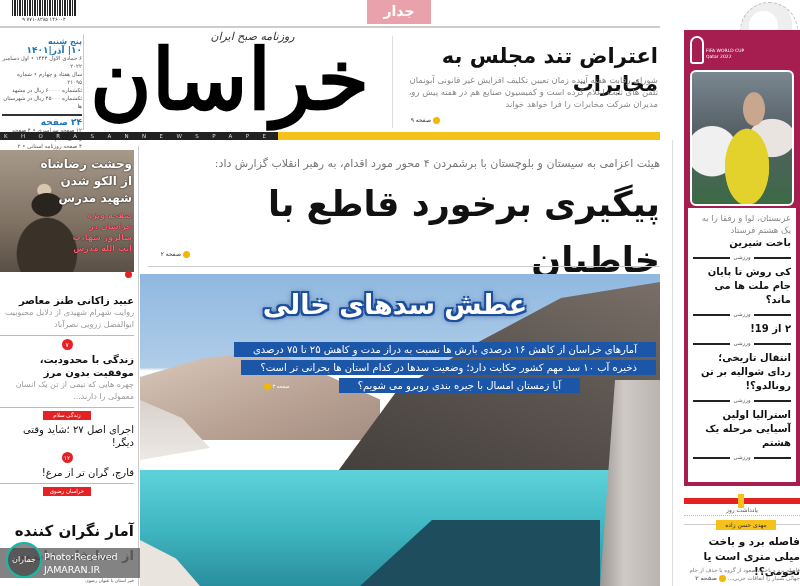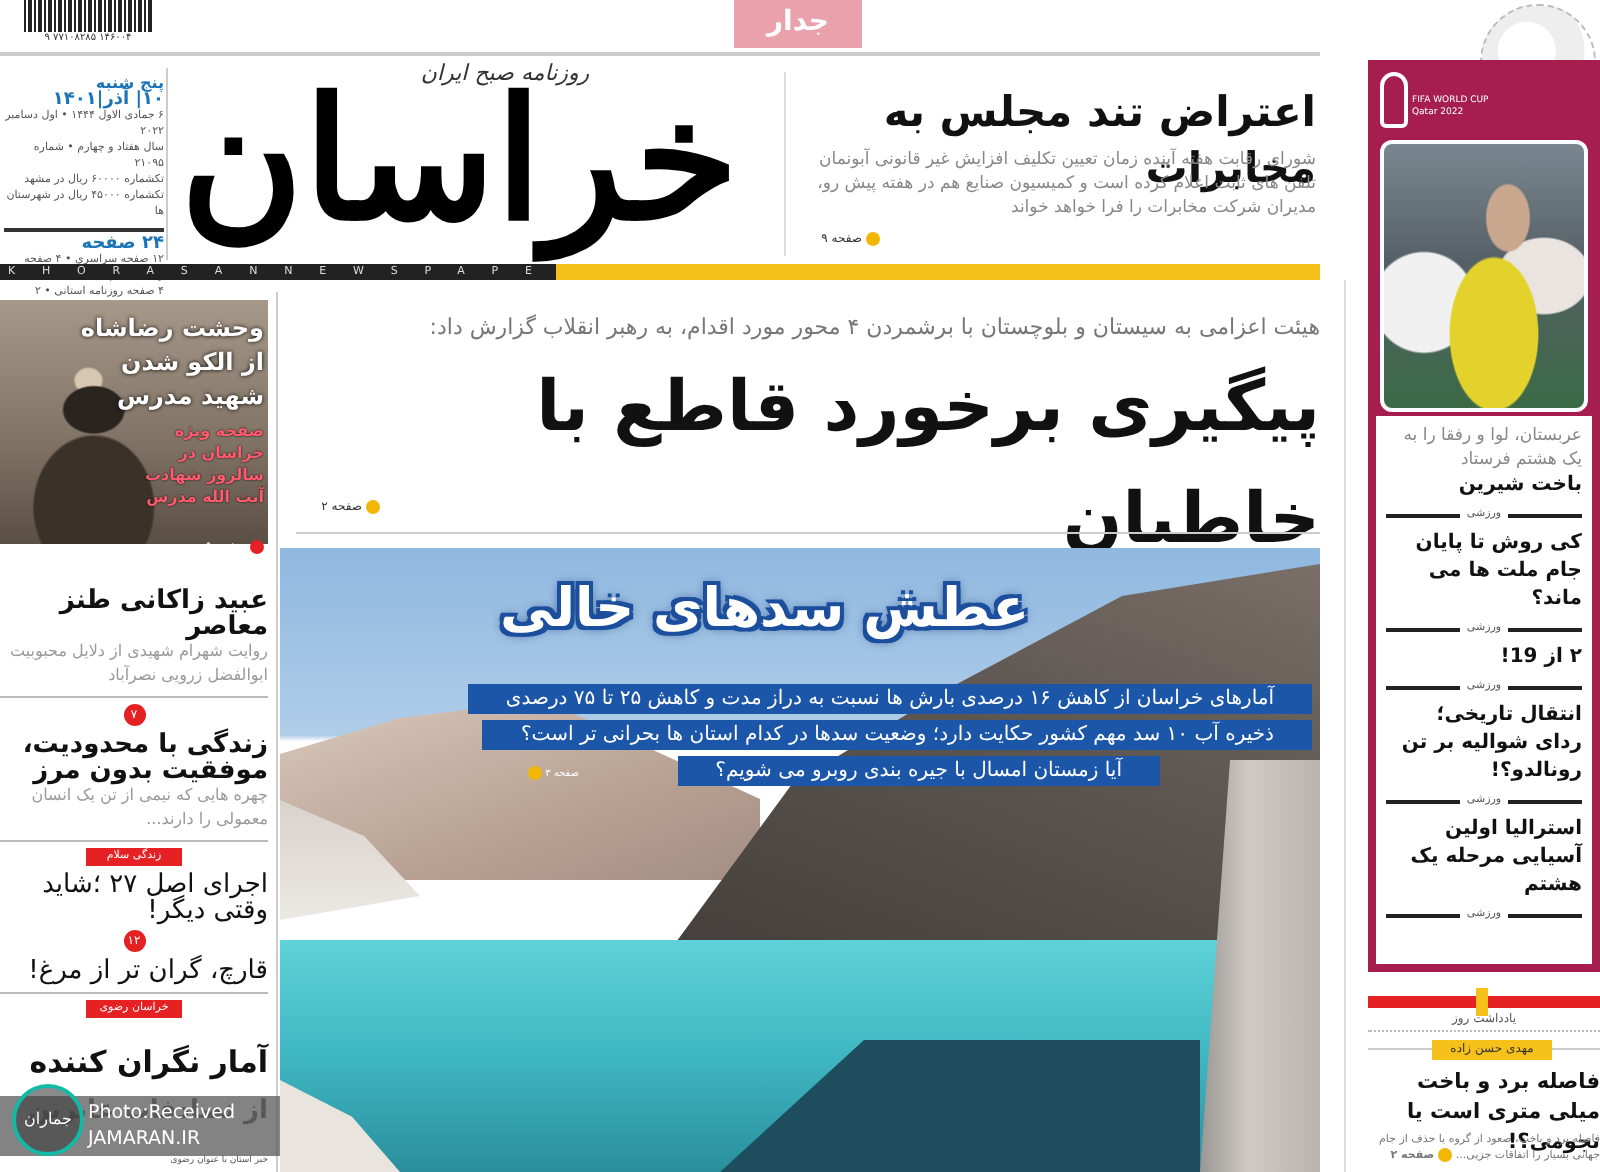--- a/index.html
+++ b/index.html
@@ -54,21 +54,21 @@
 #vrule4{left:672px;top:140px;width:1px;height:446px;background:#ddd}
 #modares-photo{left:0;top:150px;width:134px;height:122px;background:
  radial-gradient(ellipse at 35% 85%,#3a3129 0 24%,transparent 25%),
  radial-gradient(ellipse at 35% 45%,#2a241f 0 12%,transparent 13%),
  radial-gradient(ellipse at 33% 33%,#d8c7b0 0 5%,transparent 6%),
  linear-gradient(180deg,#a7998a,#7f7163 60%,#5a4f45)}
 #modares-title{left:40px;top:156px;width:92px;font-size:12px;font-weight:bold;color:#fff;line-height:17px;text-shadow:0 0 2px #000}
 #modares-sub{left:60px;top:210px;width:72px;font-size:8px;font-weight:bold;color:#ff5a6e;line-height:11px;text-shadow:0 0 1px #000}
 #modares-ref{left:86px;top:270px;width:46px;font-size:6px;color:#fff;text-align:right}
 #leftcol{left:0;top:294px;width:134px;font-size:8.5px;color:#111}
-#leftcol .h{font-weight:bold;font-size:13px;line-height:13px}
+#leftcol .h{font-weight:bold;font-size:10px;line-height:13px}
 #leftcol .g{color:#999;line-height:12px;font-size:8px}
 .num-badge{display:block;margin:3px auto;width:11px;height:11px;border-radius:50%;background:#e52124;color:#fff;font-size:6px;text-align:center;line-height:11px}
 .hr{height:1px;background:#bbb;margin:4px 0 0}
 .tag{display:block;margin:3px auto;width:48px;height:9px;background:#e52124;color:#fff;font-size:5.5px;text-align:center;line-height:9px}
 #amar{left:0;top:522px;width:134px;font-size:15px;font-weight:bold;color:#111}
 #amar2{left:0;top:548px;width:134px;font-size:13px;font-weight:bold;color:#555}
 #watermark{left:0;top:548px;width:140px;height:30px;background:rgba(90,90,90,0.75);color:#fff;font-size:9.5px;font-weight:normal;line-height:13px;padding:2px 22px 0 44px;text-align:left}
 #wm-circle{left:6px;top:542px;width:36px;height:36px;border-radius:50%;border:2px solid #14b8a6;background:rgba(60,60,60,.6);color:#fff;font-size:8px;text-align:center;line-height:32px}
 #bottom-left-tiny{left:0;top:578px;width:134px;font-size:4.5px;color:#555}
 
@@ -187,17 +187,17 @@
 <div id="main-rule" class="abs"></div>
 
 <div id="dam-photo" class="abs"></div>
 <div id="mtn-left" class="abs"></div>
 <div id="mtn-right" class="abs"></div>
 <div id="water" class="abs"></div>
 <div id="shadow-water" class="abs"></div>
 <div id="cliff-left" class="abs"></div>
 <div id="shore-left" class="abs"></div>
 <div id="dam-wall" class="abs"></div>
-<div id="dam-title" class="abs rtl" style="text-align:left">عطش سدهای خالی</div>
+<div id="dam-title" class="abs rtl" style="text-align:center">عطش سدهای خالی</div>
 <div class="dam-line" style="right:144px;top:342px">آمارهای خراسان از کاهش ۱۶ درصدی بارش ها نسبت به دراز مدت و کاهش ۲۵ تا ۷۵ درصدی</div>
 <div class="dam-line" style="right:144px;top:360px">ذخیره آب ۱۰ سد مهم کشور حکایت دارد؛ وضعیت سدها در کدام استان ها بحرانی تر است؟</div>
 <div class="dam-line" style="right:220px;top:378px">آیا زمستان امسال با جیره بندی روبرو می شویم؟</div>
 <div id="dam-ref" class="abs" style="top:383px;left:262px"><span class="moon"></span> <span>صفحه ۳</span></div>
 
 </body></html>

